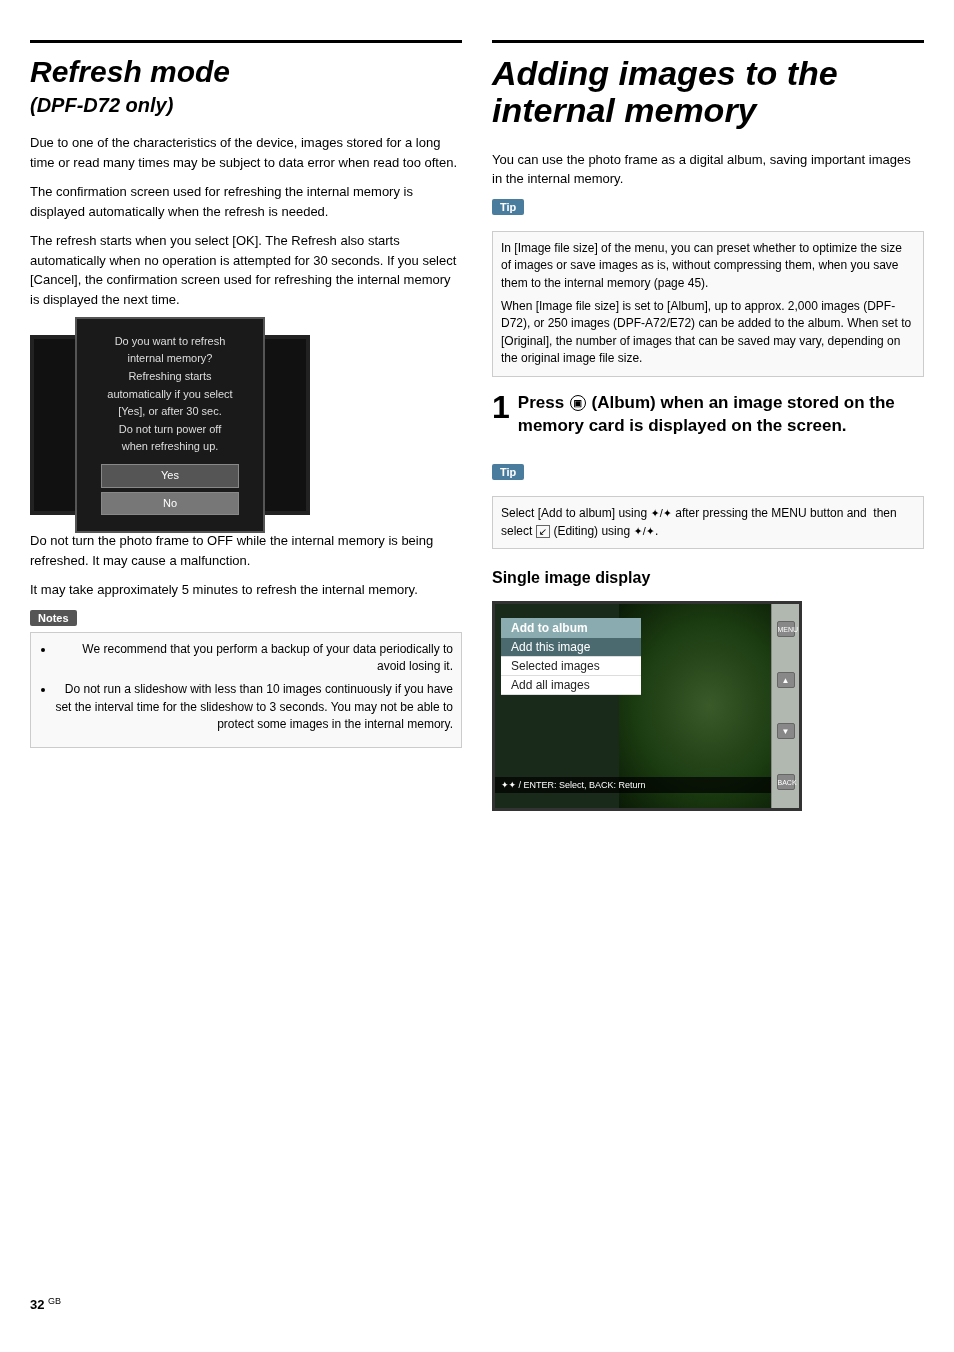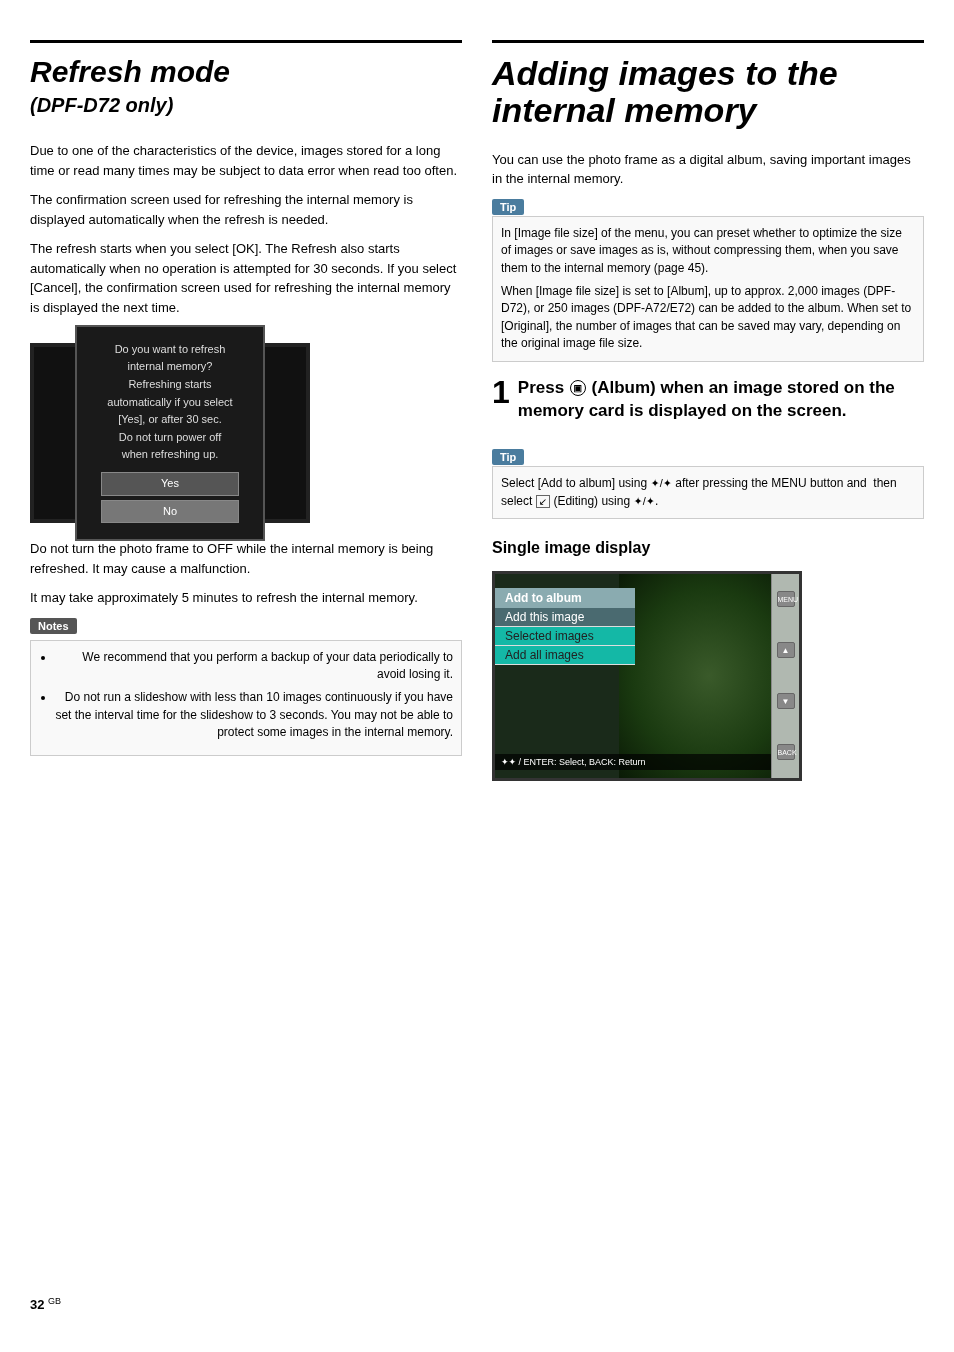--- a/index.html
+++ b/index.html
@@ -28,41 +28,41 @@
       font-weight: 900;
       font-style: italic;
       line-height: 1.1;
       margin-bottom: 6px;
       font-family: Arial Black, Arial, sans-serif;
     }
     .section-subtitle {
       font-size: 20px;
       font-weight: 900;
       font-style: italic;
-      margin-bottom: 24px;
+      margin-bottom: 16px;
       font-family: Arial Black, Arial, sans-serif;
     }
     .section-divider {
       border: none;
       border-top: 3px solid #000;
       margin-bottom: 12px;
     }
     .body-text {
       font-size: 13px;
       line-height: 1.5;
       margin-bottom: 10px;
     }
     .tip-box {
       background: #4a7c9e;
       color: #fff;
       font-size: 11px;
       font-weight: bold;
       padding: 2px 8px;
       display: inline-block;
-      margin-bottom: 1px;
+      margin-bottom: 16px;
       border-radius: 2px;
     }
     .notes-box {
       background: #555;
       color: #fff;
       font-size: 11px;
       font-weight: bold;
       padding: 2px 8px;
       display: inline-block;
       margin-bottom: 6px;
@@ -160,38 +160,38 @@
       background: #1a2a1a;
       width: 310px;
       height: 210px;
       position: relative;
       overflow: hidden;
       margin-top: 6px;
     }
     .camera-screen-menu {
       position: absolute;
       top: 14px;
-      left: 0;
+      left: 6px;
       background: rgba(200,210,200,0.92);
       width: 140px;
       padding: 0;
     }
     .camera-screen-menu .menu-title {
       background: #8aabb0;
       color: #fff;
       font-size: 12px;
       font-weight: bold;
       padding: 3px 10px;
     }
     .camera-screen-menu .menu-item {
       font-size: 12px;
       padding: 2px 10px;
       border-bottom: 1px solid #ddd;
       color: #222;
-      background: #14b8a6;
+      background: #ffffff;
     }
     .camera-screen-menu .menu-item.selected {
       background: #4a6a70;
       color: #fff;
     }
     .camera-screen-foliage {
       position: absolute;
       right: 0;
       top: 0;
       bottom: 0;
@@ -217,21 +217,21 @@
       background: #888;
       border: 1px solid #666;
       font-size: 8px;
       text-align: center;
       color: #fff;
       line-height: 16px;
       border-radius: 2px;
     }
     .camera-screen-bottom {
       position: absolute;
-      bottom: 8px;
+      bottom: 15px;
       left: 0;
       right: 28px;
       background: rgba(0,0,0,0.7);
       color: #fff;
       font-size: 9px;
       padding: 3px 6px;
       display: flex;
       gap: 8px;
     }
     .page-number {

